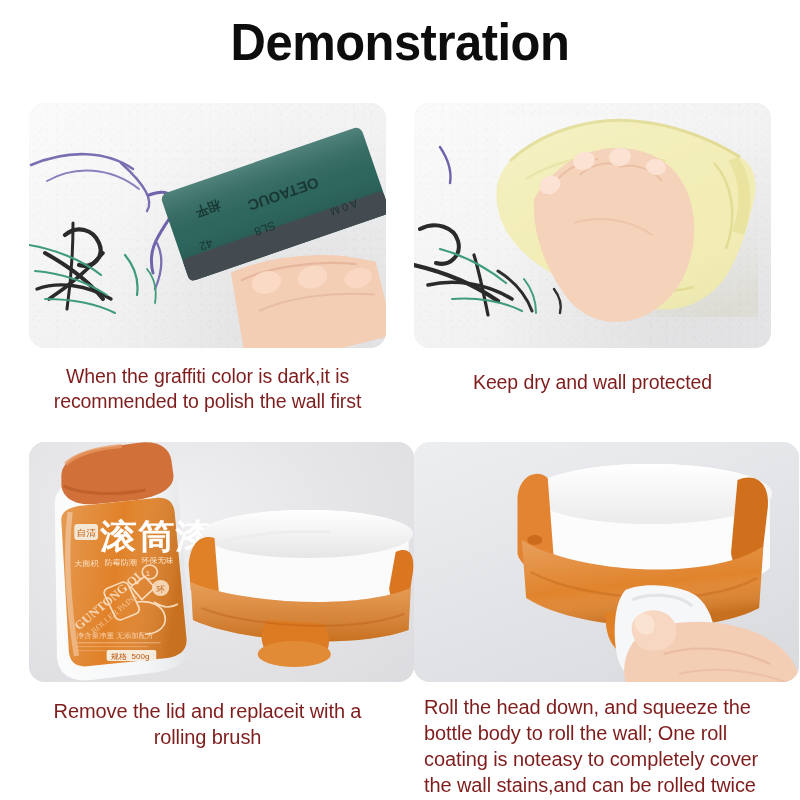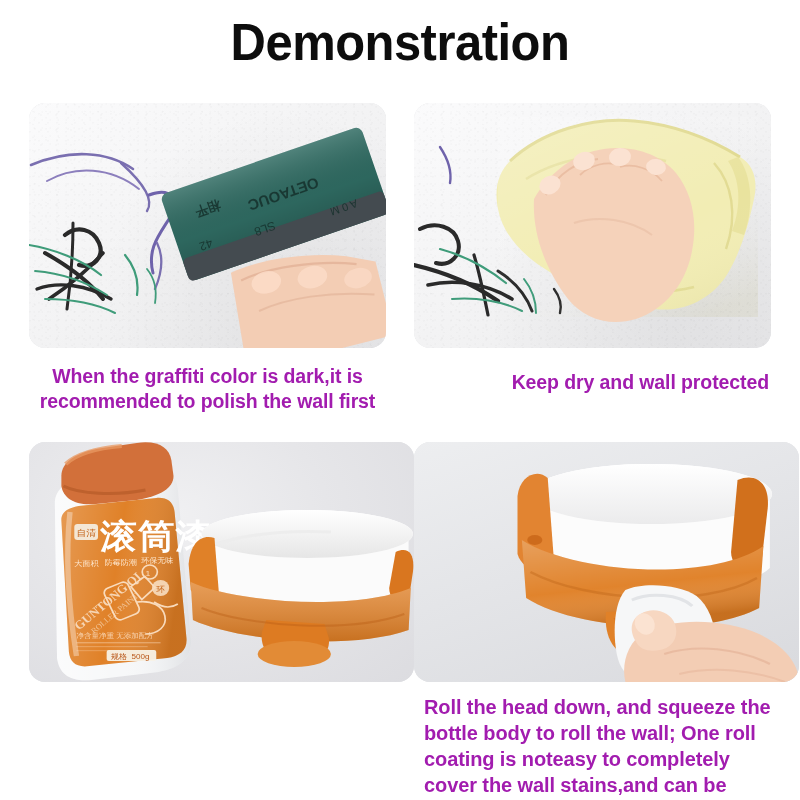--- a/index.html
+++ b/index.html
@@ -87,30 +87,30 @@
   .studio-bg.warm {
     background:
       linear-gradient(160deg, #edeef0 0%, #e4e5e8 45%, #d9dade 100%);
   }
 
   
   .scene { position: absolute; inset: 0; width: 100%; height: 100%; }
 
   
   .caption {
-    color: #a21caf;
+    color: #7f1d1d;
     font-size: 19.5px;
-    font-weight: bold;
+    font-weight: normal;
     line-height: 25px;
     letter-spacing: -0.1px;
   }
   .cap-c { text-align: center; padding: 16px 2px 0 2px; }
   .cap-l { text-align: left; padding: 12px 0 0 10px; }
   .r2 .caption { font-size: 20px; line-height: 26px; }
-  .cap-single { padding-top: 22px; text-align: right; }
+  .cap-single { padding-top: 22px; }
 </style>
 </head>
 <body>
 
 <div id="page-title">Demonstration</div>
 
 <div class="grid">
 
   <div class="row">
 
@@ -343,20 +343,21 @@
               <stop offset="0" stop-color="#ffffff"></stop>
               <stop offset="1" stop-color="#e6e6e6"></stop>
             </linearGradient>
             <linearGradient id="frameShade" x1="0" y1="0" x2="0" y2="1">
               <stop offset="0" stop-color="#ffffff" stop-opacity="0.22"></stop>
               <stop offset="1" stop-color="#8f4a0d" stop-opacity="0.3"></stop>
             </linearGradient>
           </defs>
         </svg>
       </div>
+      <div class="caption cap-c">Remove the lid and replaceit with a rolling brush</div>
     </div>
 
     <div class="cell">
       <div class="photo r2">
         <div class="studio-bg warm"></div>
         <svg class="scene" viewBox="0 0 357 240" preserveAspectRatio="none">
 
           <g>
             <path d="M108 44 C140 26 196 18 252 24 C296 28 322 40 330 56
                      L330 126 C312 144 258 152 198 148 C150 144 116 128 106 108 Z" fill="#fcfcfc"></path>

